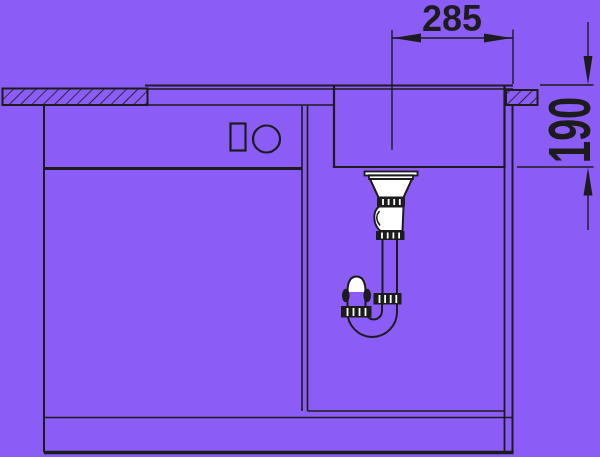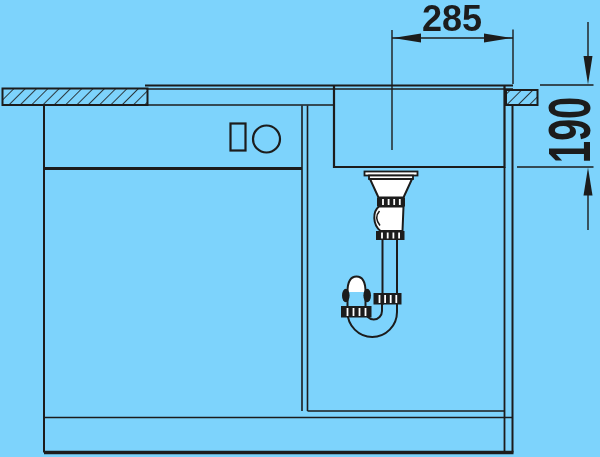--- a/index.html
+++ b/index.html
@@ -5,21 +5,21 @@
   html, body {
     margin: 0;
     padding: 0;
     background: #ffffff;
     font-family: "Liberation Sans", sans-serif;
   }
   .canvas {
     position: relative;
     width: 600px;
     height: 457px;
-    background: #7dd3fc;
+    background: #8b5cf6;
     overflow: hidden;
   }
   svg { display: block; }
   text {
     font-family: "Liberation Sans", "DejaVu Sans", sans-serif;
     font-weight: bold;
     fill: #1c1c1c;
   }
 </style>
 </head>

